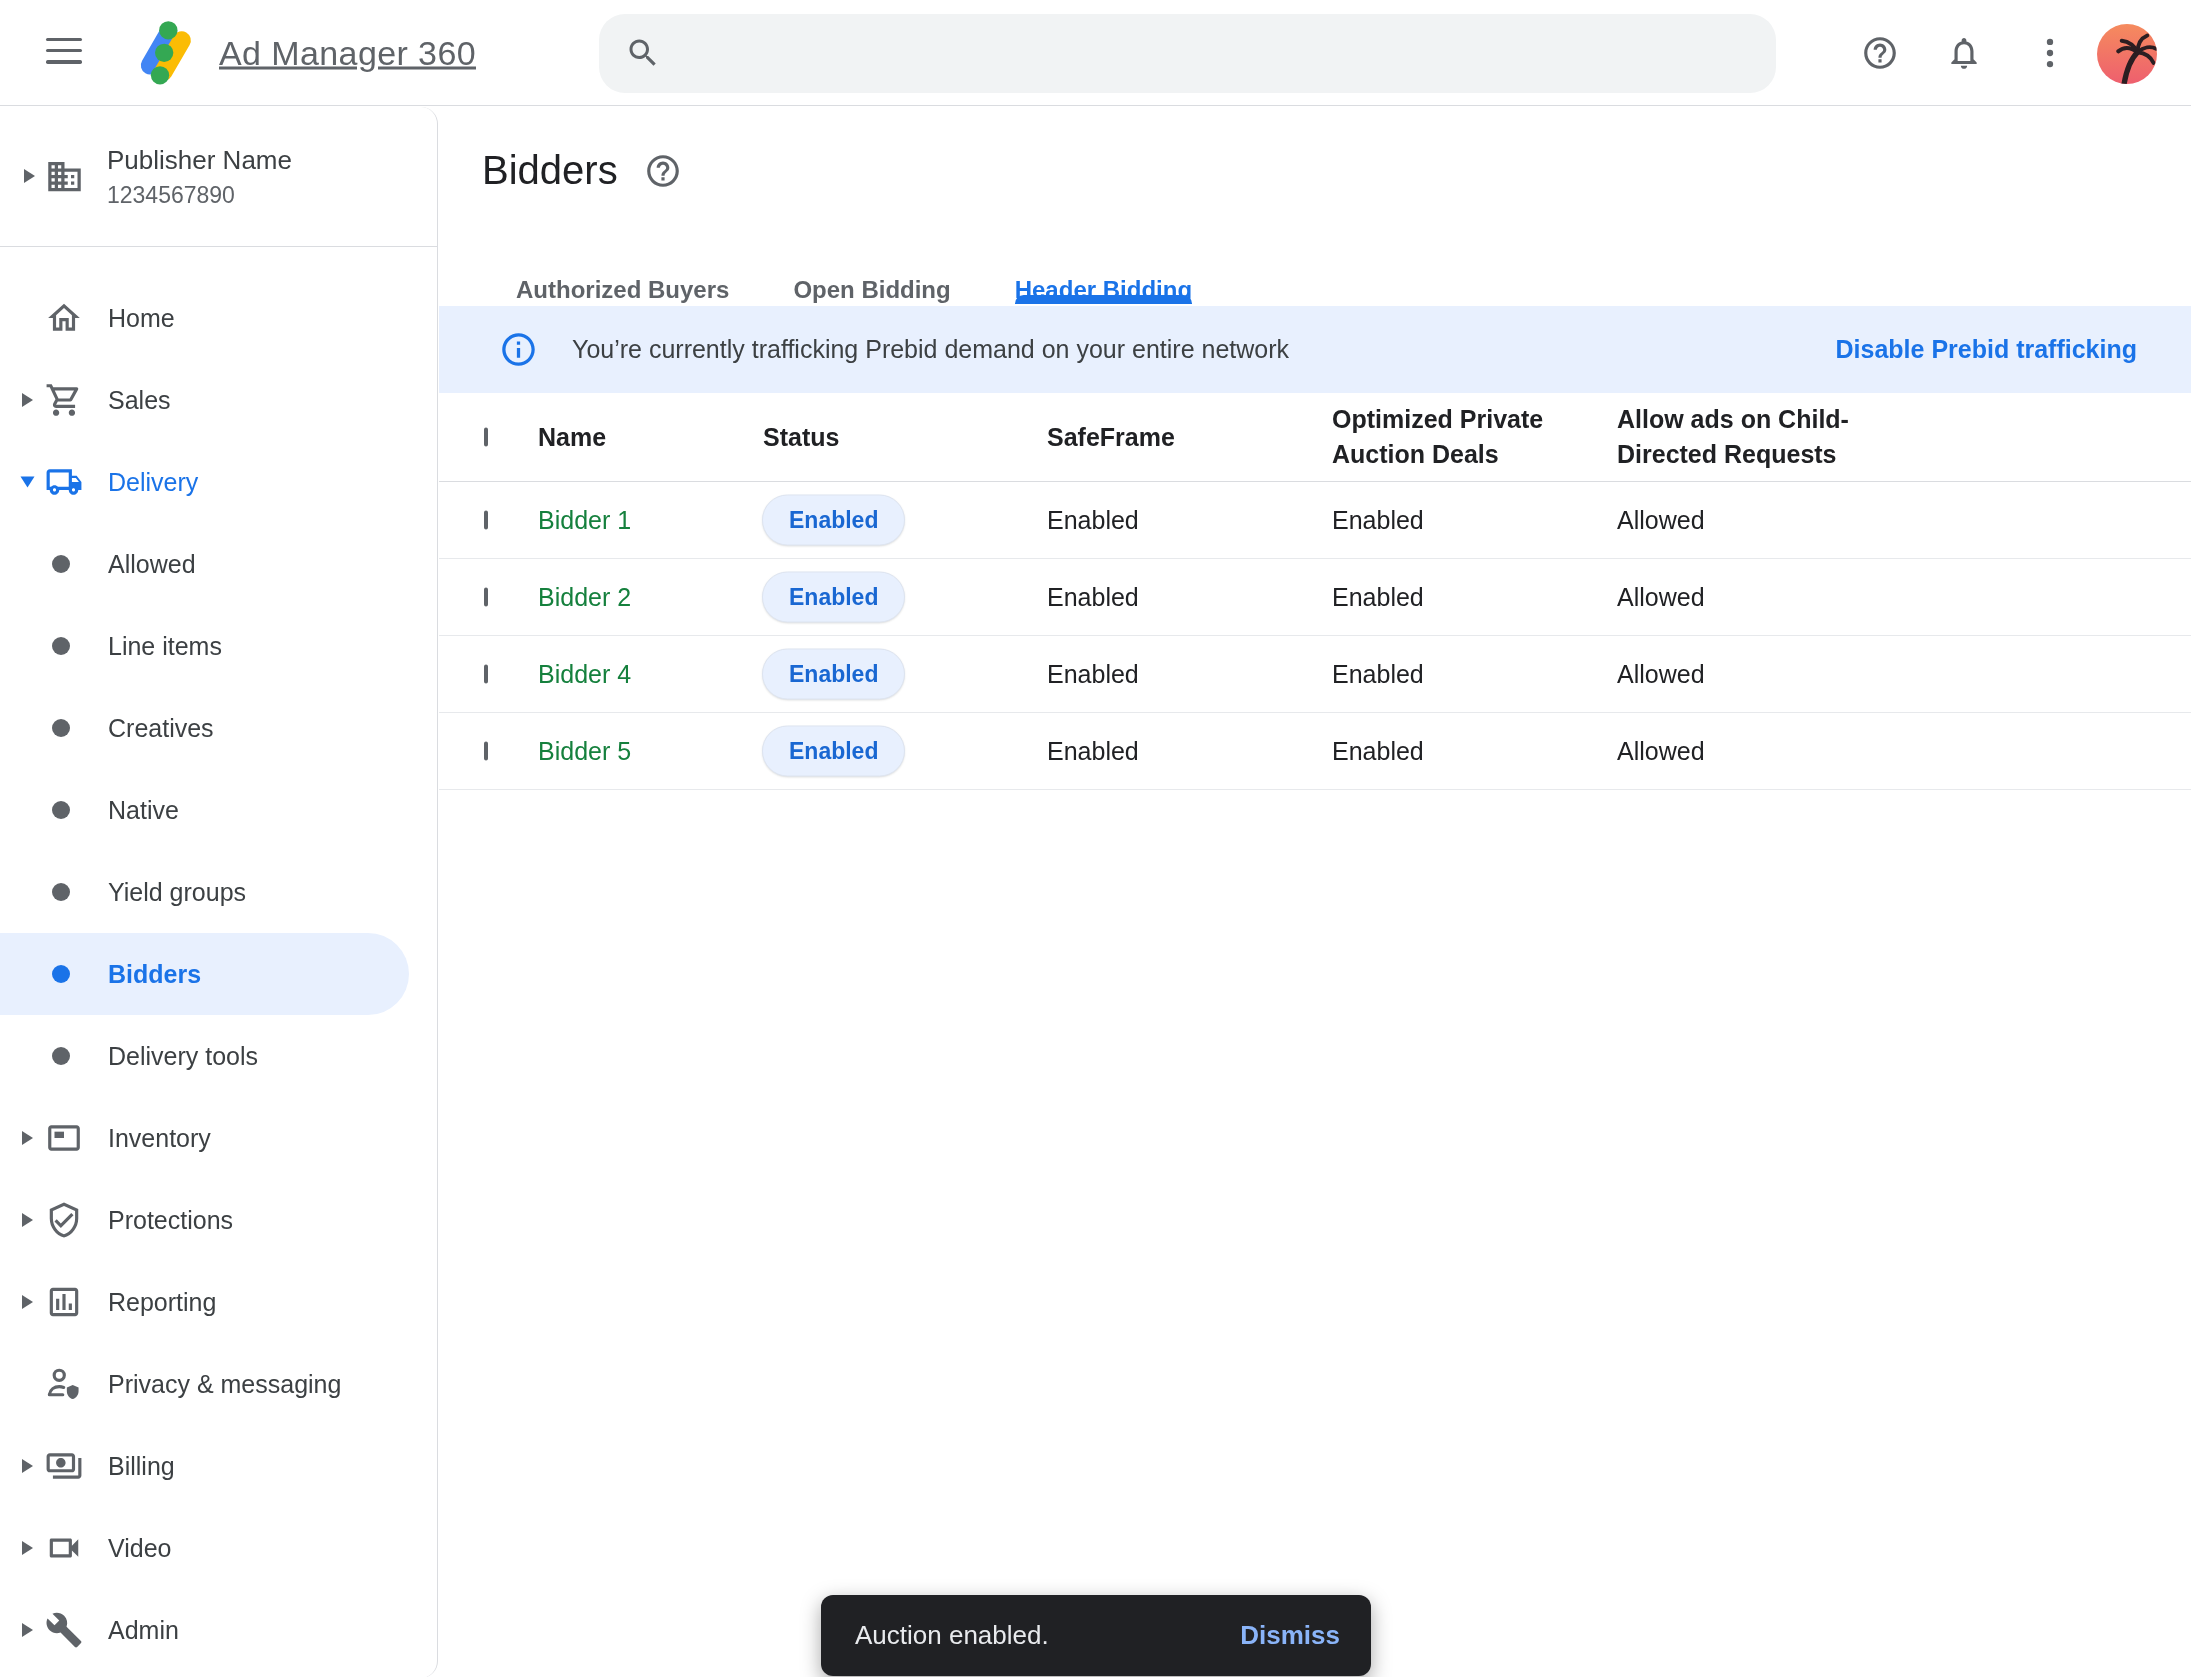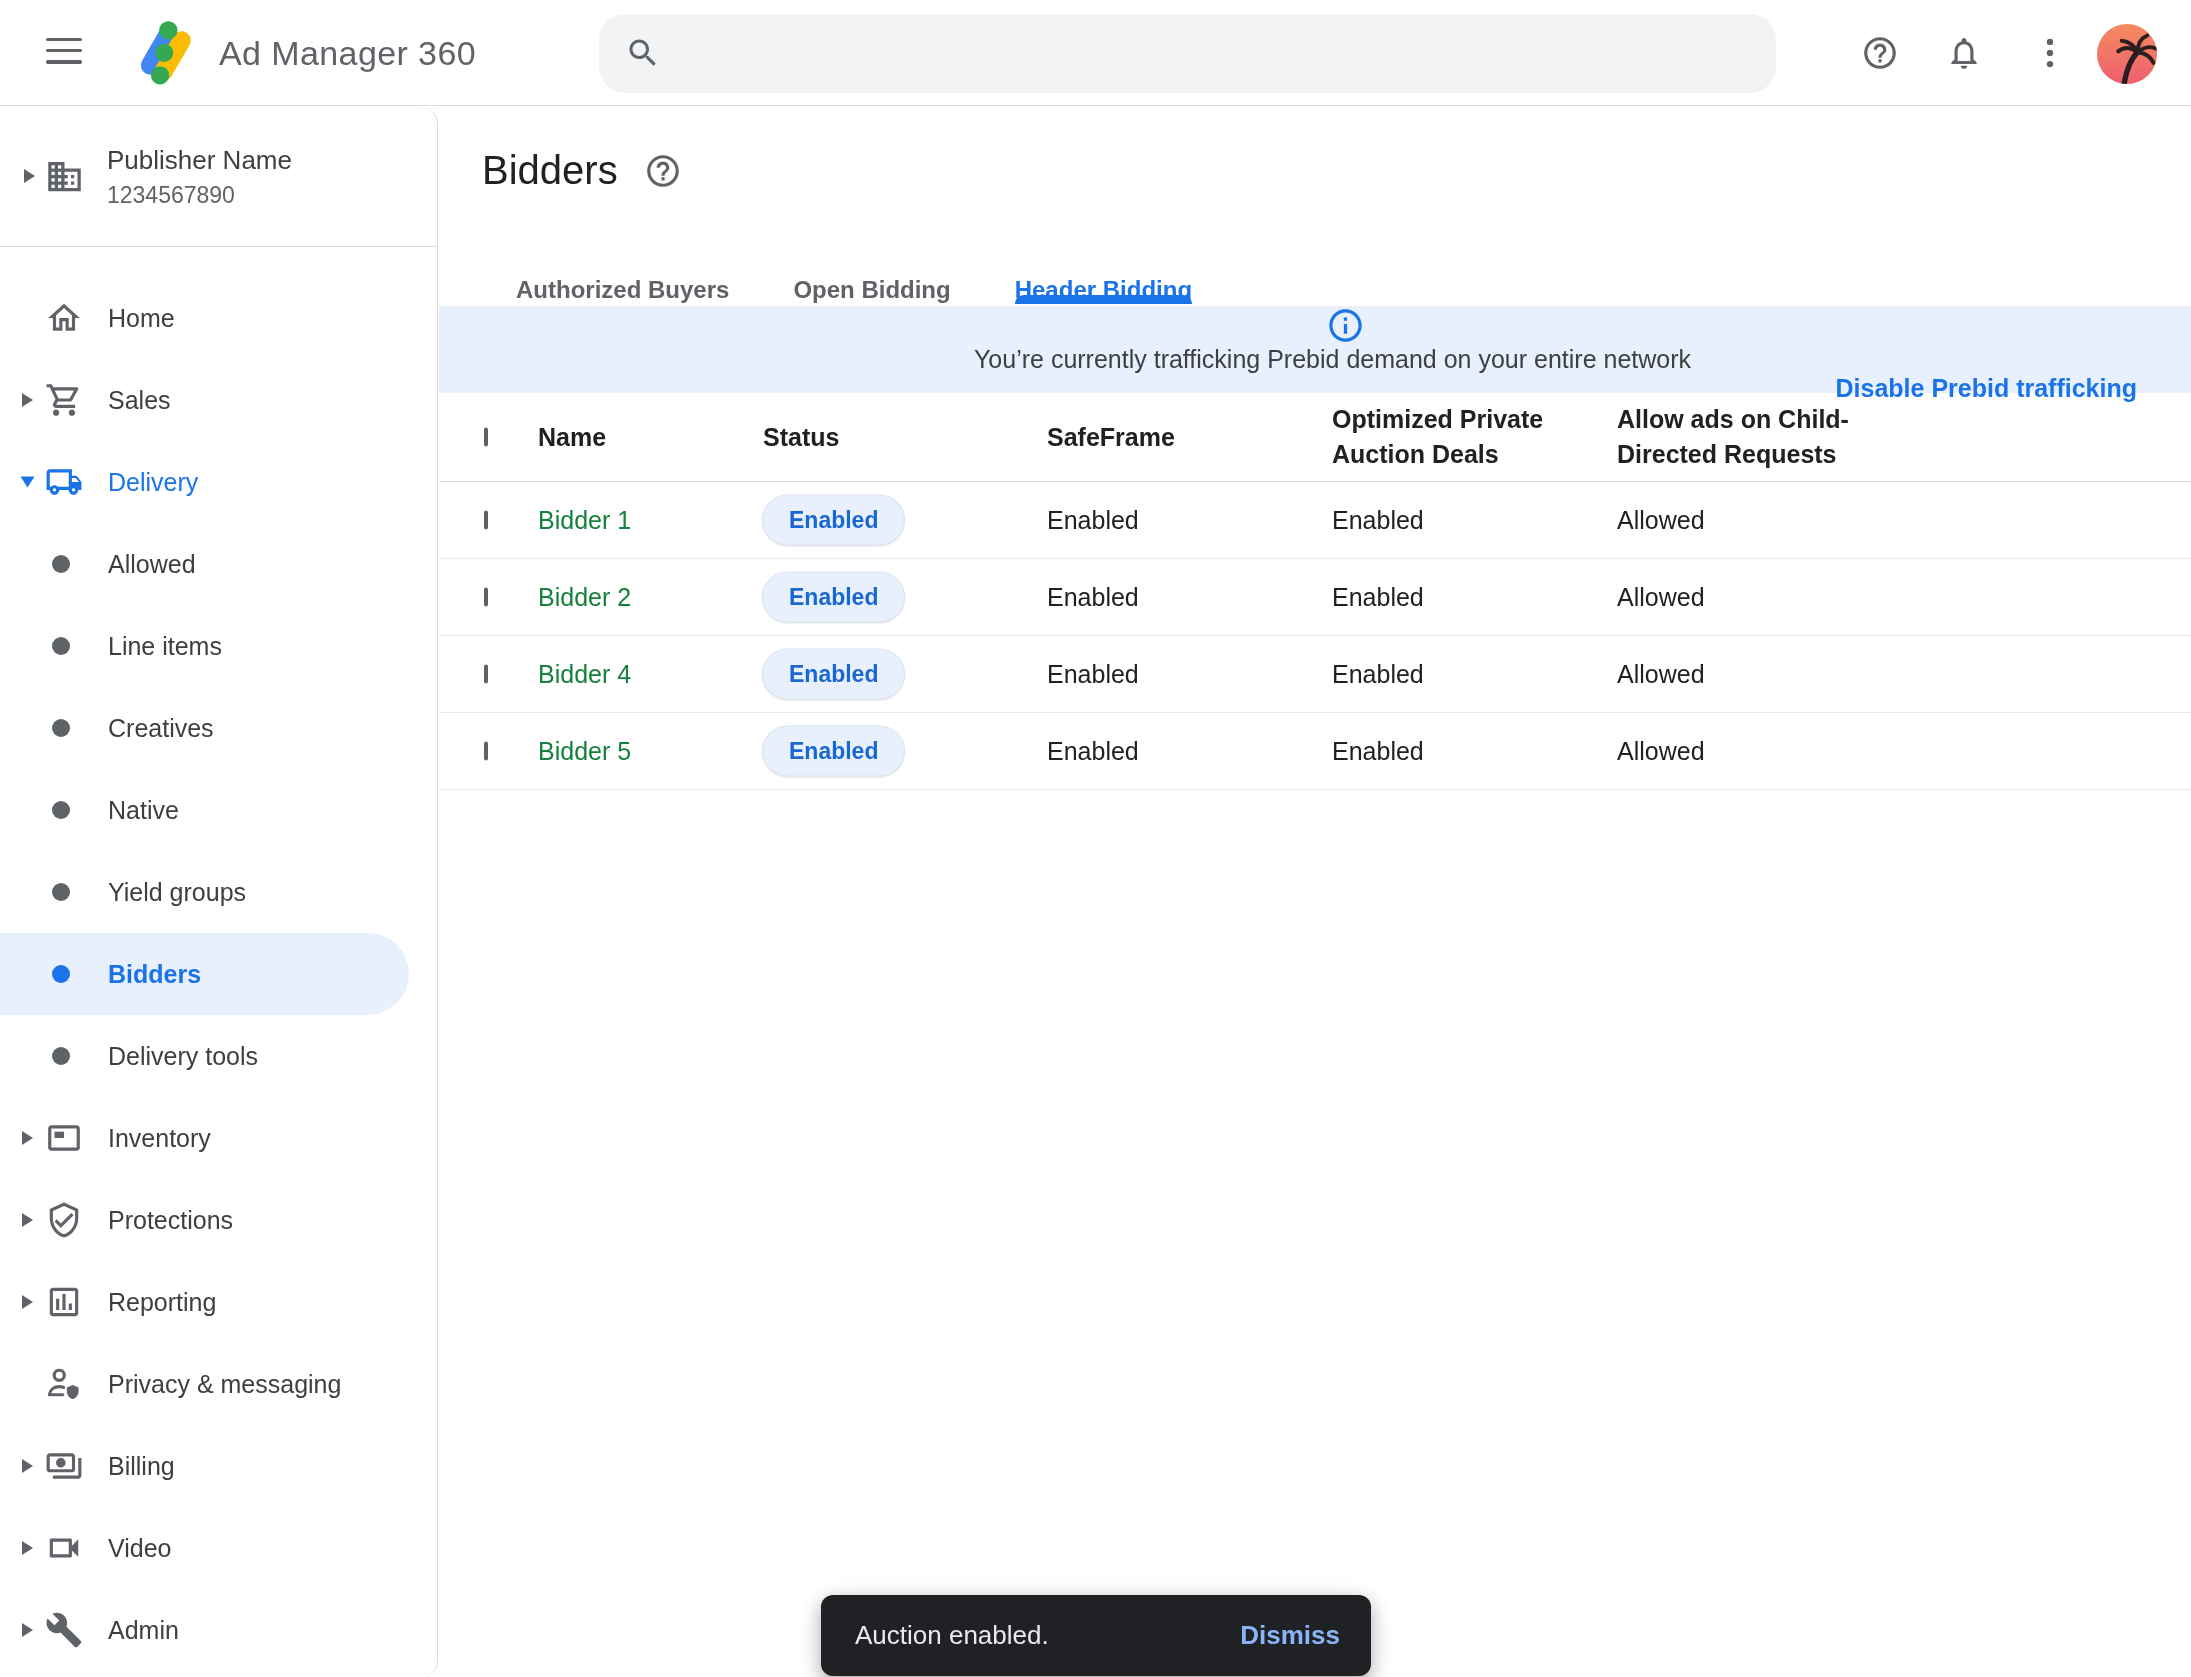--- a/index.html
+++ b/index.html
@@ -14,21 +14,21 @@
   svg { display:block; }
 
   
   .topbar {
     position:absolute; left:0; top:0; width:2192px; height:106px;
     background:#fff; border-bottom:0.9px solid #dadce0; z-index:30;
   }
   .hamburger { position:absolute; left:46px; top:38px; width:36px; height:29px; cursor:pointer; }
   .hamburger span { display:block; height:3.4px; background:#5f6368; border-radius:1.7px; margin-bottom:7.7px; }
   .logo { position:absolute; left:125px; top:12px; width:80px; height:80px; }
-  .product-name { position:absolute; left:219px; top:53px; transform:translateY(-50%); font-size:34px; color:#5f6368; letter-spacing:0.4px; white-space:nowrap; }
+  .product-name { position:absolute; left:219px; top:53px; transform:translateY(-50%); font-size:34px; color:#5f6368; letter-spacing:0.4px; white-space:nowrap;text-decoration:underline; }
   .searchbar {
     position:absolute; left:599px; top:13.7px; width:1177px; height:79px;
     background:#f1f3f4; border-radius:26px; display:flex; align-items:center; padding:0 26px;
   }
   .searchbar .sicon { width:36px; height:36px; color:#5f6368; flex:0 0 auto; }
   .searchbar input {
     flex:1; border:none; outline:none; background:transparent;
     font-size:26px; color:#202124; margin-left:22px; font-family:inherit;
   }
   .tb-icon { position:absolute; top:34px; width:38px; height:38px; color:#5f6368; cursor:pointer; }
@@ -74,21 +74,21 @@
   .tabs { position:absolute; left:77px; top:142px; height:55px; display:flex; gap:64px;align-items:flex-end; }
   .tab { position:relative; display:flex; align-items:center; font-size:24px; font-weight:600; color:#5f6368; cursor:pointer; white-space:nowrap; }
   .tab.active { color:#1a73e8; }
   .tab.active::after {
     content:""; position:absolute; left:0; right:0; bottom:0; height:8.6px;
     background:#1a73e8; border-radius:8.6px 8.6px 0 0;
   }
 
   .banner {
     position:absolute; left:0; right:0; top:199px; height:87px;
-    background:#e8f0fe; display:flex; align-items:center;flex-direction:column;
+    background:#e8f0fe; display:flex; align-items:center;
   }
   .banner-icon { margin-left:60px; width:39px; height:39px; color:#1a73e8; flex:0 0 auto; }
   .banner-text { margin-left:34px; font-size:25px; color:#3c4043; }
   .banner-action { margin-left:auto; margin-right:55px; font-size:25px; font-weight:600; color:#1a73e8; cursor:pointer; white-space:nowrap; }
 
   .table { position:absolute; left:0; right:0; top:286px; }
   .thead { position:relative; height:89px; border-bottom:0.9px solid #dadce0; }
   .cell { position:absolute; top:50%; transform:translateY(-50%); }
   .c-cb   { left:45px; }
   .c-name { left:99px; }

